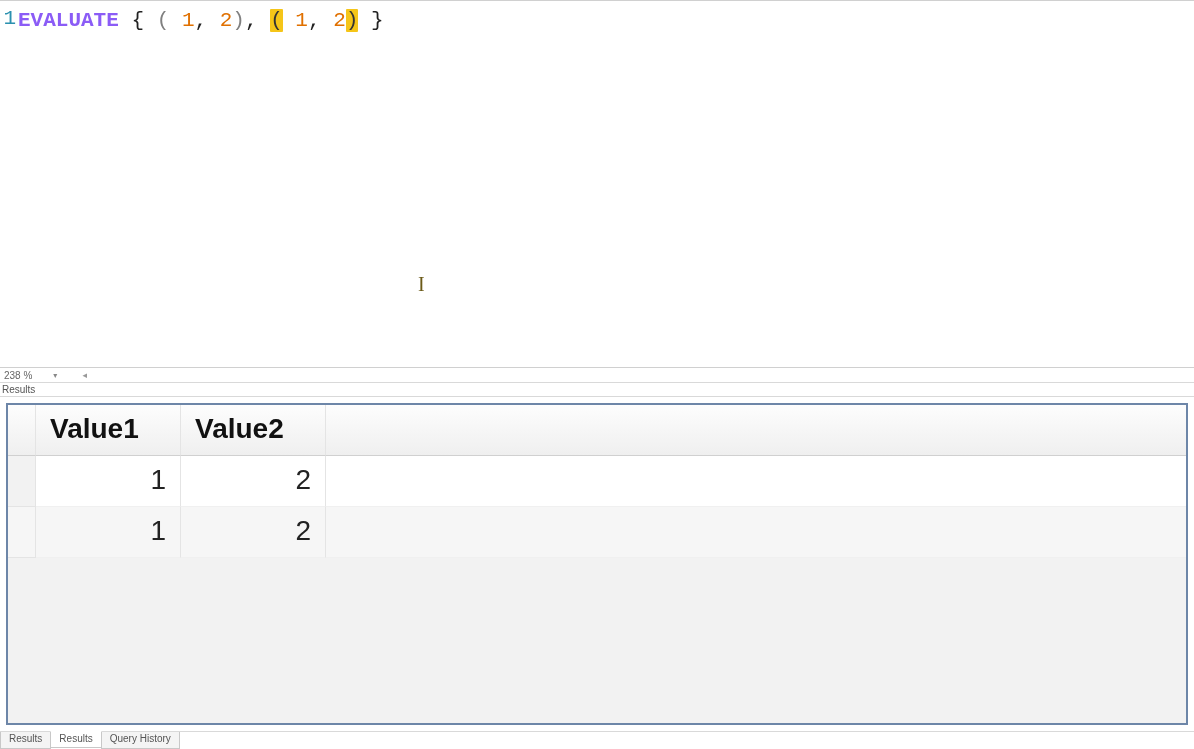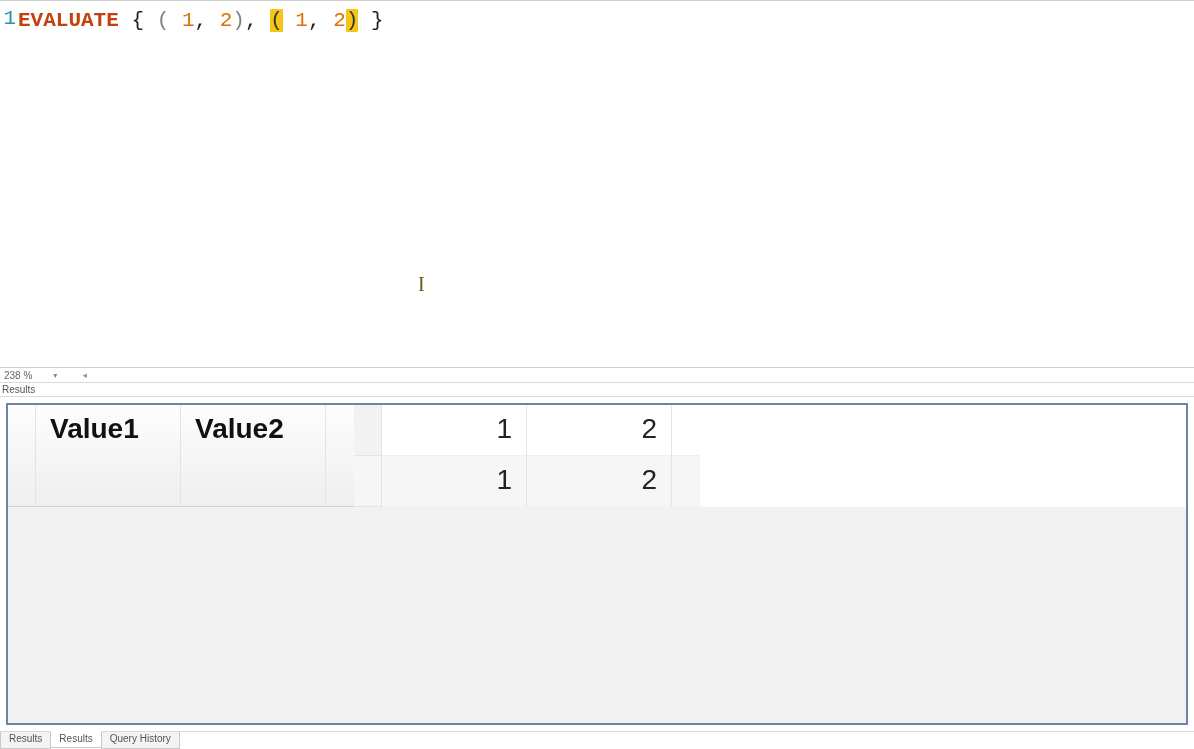--- a/index.html
+++ b/index.html
@@ -38,21 +38,21 @@
   }
   .code-area {
     flex: 1;
     padding-top: 6px;
     font-family: Consolas, "Courier New", monospace;
     font-size: 21px;
     line-height: 1.3;
     white-space: pre;
     position: relative;
   }
-  .tok-kw    { color: #c2410c; font-weight: 600; margin-top: 33px; }
+  .tok-kw    { color: #8b5cf6; font-weight: 600; margin-top: 33px; }
   .tok-brace { color: #222; }
   .tok-paren { color: #808080; }
   .tok-comma { color: #222; }
   .tok-num   { color: #e07000; }
   .hl-paren  { background: #f5c518; color: #333; border-radius: 1px; }
   .cursor-ibeam {
     position: absolute;
     left: 400px;
     top: 270px;
     font-family: serif;
@@ -103,21 +103,21 @@
   .results-border {
     width: 100%; height: 100%;
     border: 2px solid #6d86a8;
     background: #ffffff;
     display: flex;
     flex-direction: column;
     overflow: hidden;
   }
   .grid {
     display: flex;
-    flex-direction: row;
+    flex-direction: column;
     width: 100%;
   }
   .grid-row {
     display: flex;
     align-items: stretch;
   }
   .row-indicator {
     flex: 0 0 28px;
     background: #f2f2f2;
     border-right: 1px solid #e4e4e4;

